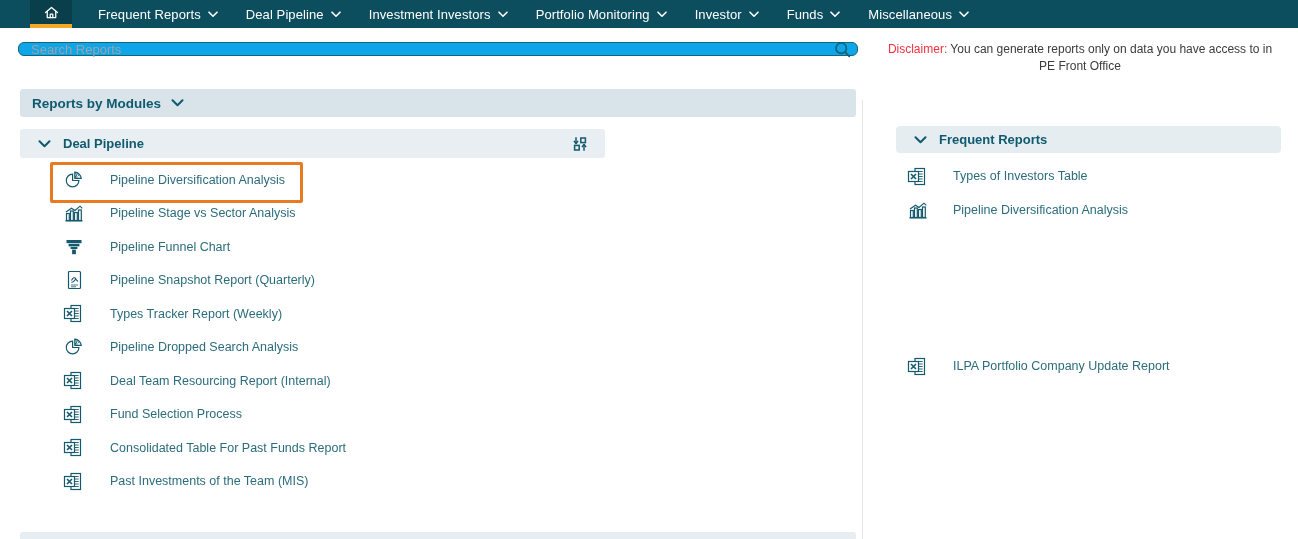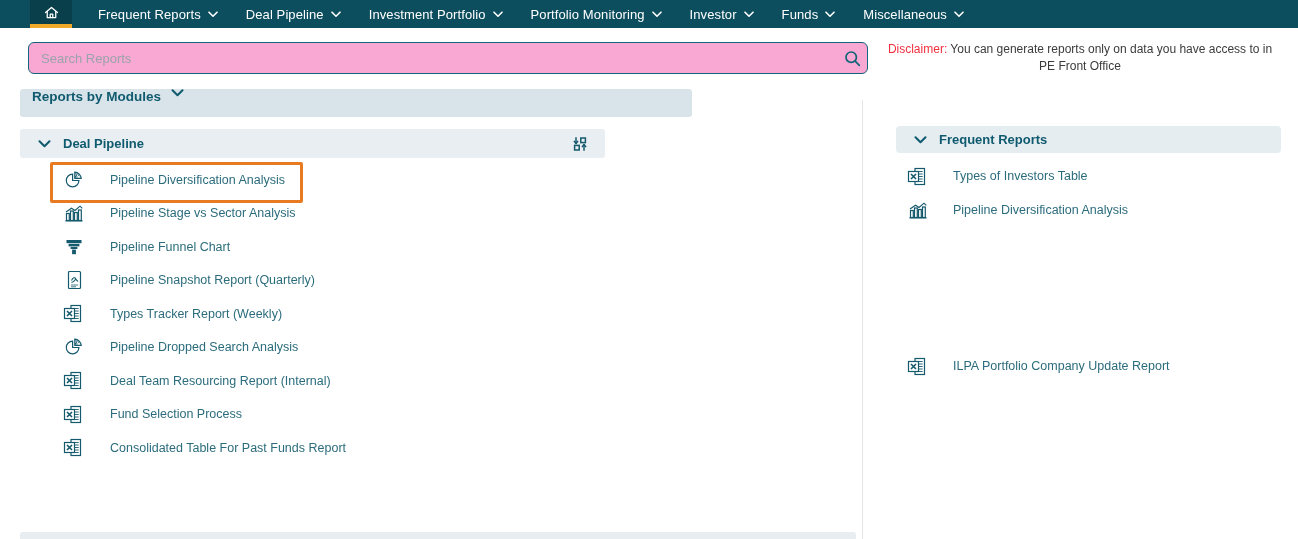--- a/index.html
+++ b/index.html
@@ -23,26 +23,26 @@
 
   
   .nav{position:absolute;left:0;top:0;width:1298px;height:28px;background:var(--nav-bg);display:flex;align-items:stretch;}
   .nav-home{position:relative;margin-left:30px;width:42px;display:flex;align-items:center;justify-content:center;background:var(--nav-tile);cursor:pointer;}
   .nav-home::after{content:'';position:absolute;left:0;bottom:0;width:100%;height:4px;background:var(--amber);}
   .nav-items{display:flex;align-items:center;margin-left:12px;}
   .nav-item{display:flex;align-items:center;gap:7px;color:#fff;font-size:13px;font-weight:500;padding:0 14px;height:100%;cursor:pointer;letter-spacing:.1px;}
   .nav-item svg{display:block;}
 
   
-  .search-wrap{position:absolute;left:28px;top:42px;width:840px;height:32px;border:1px solid #11667a;border-radius:6px;display:flex;align-items:center;background:#f9a8d4;}
+  .search-wrap{position:absolute;left:18px;top:42px;width:840px;height:14px;border:1px solid #11667a;border-radius:6px;display:flex;align-items:center;background:#0ea5e9;}
   .search-wrap input{flex:1;border:none;outline:none;font-size:13px;color:#333;padding:0 12px;font-family:"Liberation Sans",sans-serif;background:transparent;}
   .search-wrap input::placeholder{color:#9aa3a9;}
   .search-icon{width:30px;display:flex;align-items:center;justify-content:center;cursor:pointer;color:#0f6375;}
 
-  .modules-bar{position:absolute;left:20px;top:89px;width:672px;height:28px;background:var(--bar-modules);border-radius:3px;display:flex;align-items:flex-start;padding:0 12px;cursor:pointer;}
+  .modules-bar{position:absolute;left:20px;top:89px;width:836px;height:28px;background:var(--bar-modules);border-radius:3px;display:flex;align-items:center;padding:0 12px;cursor:pointer;}
   .modules-bar .title{font-size:13.5px;font-weight:bold;color:var(--teal-dark);}
   .modules-bar svg{margin-left:10px;}
 
   .section-bar{position:absolute;left:20px;top:129px;width:585px;height:29px;background:var(--bar-section);border-radius:3px;display:flex;align-items:center;padding:0 12px;}
   .section-bar .chev{display:flex;align-items:center;cursor:pointer;margin-left:6px;}
   .section-bar .title{font-size:13px;font-weight:bold;color:var(--teal-dark);margin-left:12px;}
   .section-bar .spacer{flex:1;}
   .sort-btn{display:flex;align-items:center;justify-content:center;width:26px;height:26px;cursor:pointer;color:var(--teal-icon);}
 
   .report-list{position:absolute;left:18px;top:163px;width:840px;}
@@ -97,21 +97,21 @@
         <div class="nav-item">
           <span>Deal Pipeline</span>
           <span>
             <svg width="10" height="7" viewBox="0 0 10 7" fill="none" stroke="#ffffff" stroke-width="1.6" stroke-linecap="round" stroke-linejoin="round">
               <path d="M1 1.2 L5 5.2 L9 1.2"></path>
             </svg>
           </span>
         </div>
 
         <div class="nav-item">
-          <span>Investment Portfolio</span>
+          <span>Investment Investors</span>
           <span>
             <svg width="10" height="7" viewBox="0 0 10 7" fill="none" stroke="#ffffff" stroke-width="1.6" stroke-linecap="round" stroke-linejoin="round">
               <path d="M1 1.2 L5 5.2 L9 1.2"></path>
             </svg>
           </span>
         </div>
 
         <div class="nav-item">
           <span>Portfolio Monitoring</span>
           <span>
@@ -294,20 +294,31 @@
           <svg width="22" height="19" viewBox="0 0 22 19" fill="none" stroke="currentColor" stroke-width="1.2">
             <rect x="8" y="1.5" width="9.5" height="16"></rect>
             <path d="M9.8 4.5 H15.7 M9.8 7 H15.7 M9.8 9.5 H15.7 M9.8 12 H15.7 M9.8 14.5 H15.7" stroke-width="0.9"></path>
             <rect x="1.5" y="4.5" width="10" height="10" fill="#ffffff"></rect>
             <path d="M4 7 L9 12 M9 7 L4 12" stroke-width="1.6"></path>
           </svg>
         </span>
         <span class="lbl">Consolidated Table For Past Funds Report</span>
       </div>
 
+      <div class="report-row">
+        <span class="icon">
+          <svg width="22" height="19" viewBox="0 0 22 19" fill="none" stroke="currentColor" stroke-width="1.2">
+            <rect x="8" y="1.5" width="9.5" height="16"></rect>
+            <path d="M9.8 4.5 H15.7 M9.8 7 H15.7 M9.8 9.5 H15.7 M9.8 12 H15.7 M9.8 14.5 H15.7" stroke-width="0.9"></path>
+            <rect x="1.5" y="4.5" width="10" height="10" fill="#ffffff"></rect>
+            <path d="M4 7 L9 12 M9 7 L4 12" stroke-width="1.6"></path>
+          </svg>
+        </span>
+        <span class="lbl">Past Investments of the Team (MIS)</span>
+      </div>
     </div>
 
   <div class="v-divider"></div>
   <div class="bottom-partial"></div>
 
   <div class="right-bar" id="freq-bar">
     <span class="chev">
       <svg width="13" height="8" viewBox="0 0 13 8" fill="none" stroke="#0f5a6e" stroke-width="2" stroke-linecap="round" stroke-linejoin="round">
           <path d="M1.5 1.3 L6.5 6.3 L11.5 1.3"></path>
         </svg>

